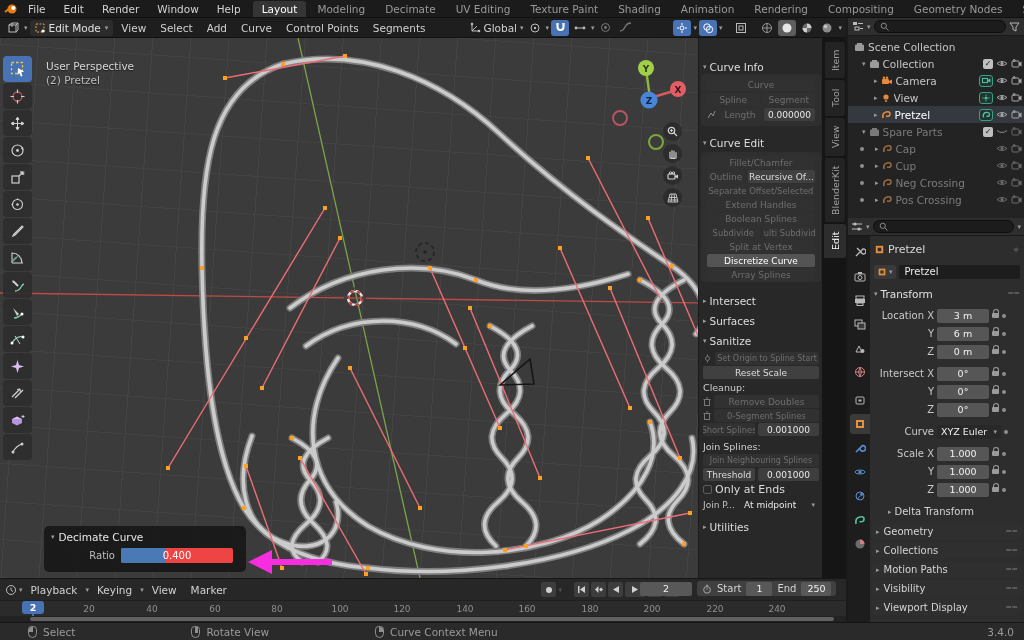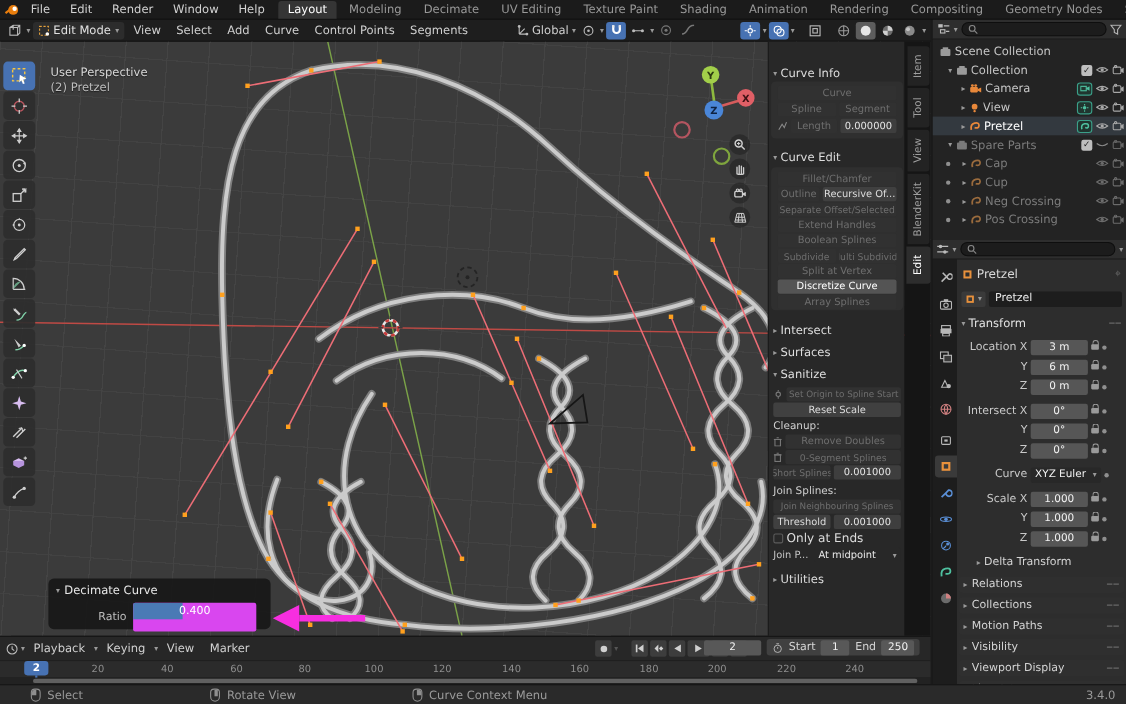--- a/index.html
+++ b/index.html
@@ -39,21 +39,21 @@
   .bd { background:#313131; color:#6e6e6e; }
   .bh { background:#545454; color:#fff; }
   .fv { background:#3e3e3e; border-radius:2px; color:#e8e8e8; font-size:9px; height:13px; display:flex; align-items:center; justify-content:center; }
   .box { position:absolute; left:2px; width:120px; background:#2f2f2f; border-radius:4px; }
   #nptabs { left:822px; top:38px; width:24px; height:540px; background:#151515; }
   .vtab { position:absolute; left:3px; width:20px; background:#232323; border-radius:3px 0 0 3px; color:#9f9f9f; font-size:9.5px;
     writing-mode:vertical-rl; transform:rotate(180deg); display:flex; align-items:center; justify-content:center; }
   .vtab.active { background:#2d2d2d; color:#fff; left:2px; width:22px; }
   
   #opbox { left:44px; top:526px; width:202px; height:46px; background:rgba(24,24,24,.94); border-radius:5px; padding:5px 7px; }
-  #slider { position:relative; width:112px; height:26px; background:#d946ef; border-radius:2px; overflow:hidden; }
+  #slider { position:relative; width:112px; height:15px; background:#ef4444; border-radius:2px; overflow:hidden; }
   #sliderfill { position:absolute; left:0; top:0; height:15px; width:40%; background:#4a7ab5; }
   #sliderval { position:relative; text-align:center; color:#fff; font-size:10px; line-height:15px; }
   
   #outl-h { left:848px; top:18px; width:176px; height:18px; background:#2e2e2e; border-bottom:1px solid #191919; display:flex; align-items:center; gap:3px; padding:0 4px; }
   #outliner { left:848px; top:36px; width:176px; height:182px; background:#232323; padding-top:2px; }
   .orow { height:17px; display:flex; align-items:center; gap:3px; padding-right:2px; font-size:10.5px; color:#c6c6c6; }
   .orow .lbl { flex:1; white-space:nowrap; overflow:hidden; }
   .faded { color:#7c7c7c; }
   .badge { width:14px; height:12px; border:1px solid #3ba089; border-radius:3px; background:#20352f; display:flex; align-items:center; justify-content:center; }
   #props-h { left:848px; top:218px; width:176px; height:18px; background:#2e2e2e; border-bottom:1px solid #191919; display:flex; align-items:center; gap:3px; padding:0 3px; }
@@ -1031,21 +1031,21 @@
       <span class="pfield">1.000</span>
       <span class="lock"></span>
       <span class="dot"></span>
     </div>
   <div class="prow" style="top:268px;padding-left:14px">
       <span class="chev">▸</span>
       <span style="color:#d4d4d4;font-size:10px">Delta Transform</span>
     </div>
   <div class="panelrow" style="top:288px">
       <span class="chev">▸</span>
-      <span>Relations</span>
+      <span>Geometry</span>
       <span class="grip">══</span>
     </div>
   <div class="panelrow" style="top:307px">
       <span class="chev">▸</span>
       <span>Collections</span>
       <span class="grip">══</span>
     </div>
   <div class="panelrow" style="top:326px">
       <span class="chev">▸</span>
       <span>Motion Paths</span>

